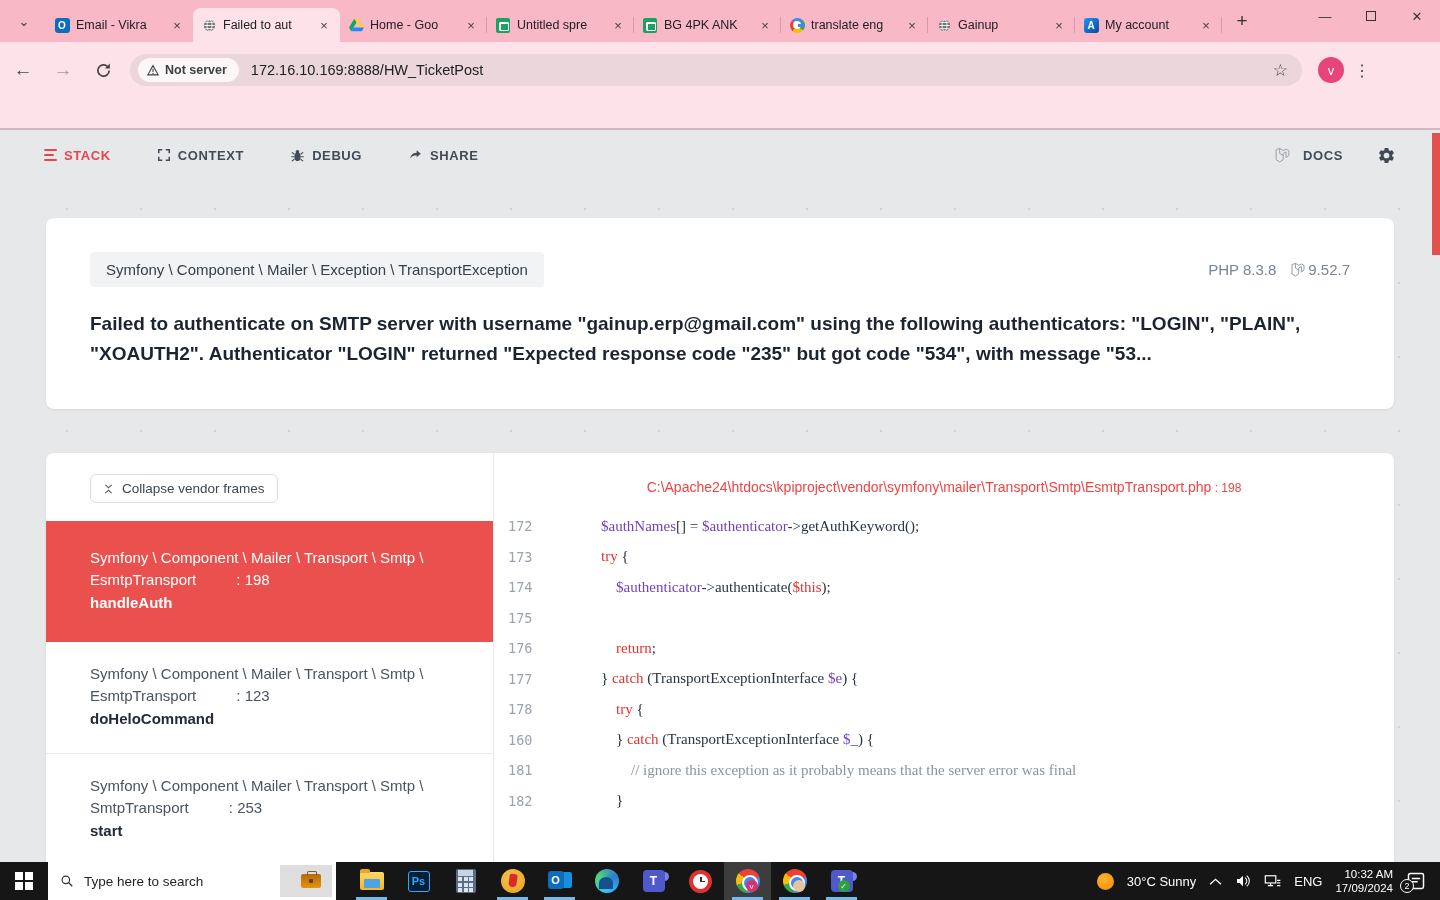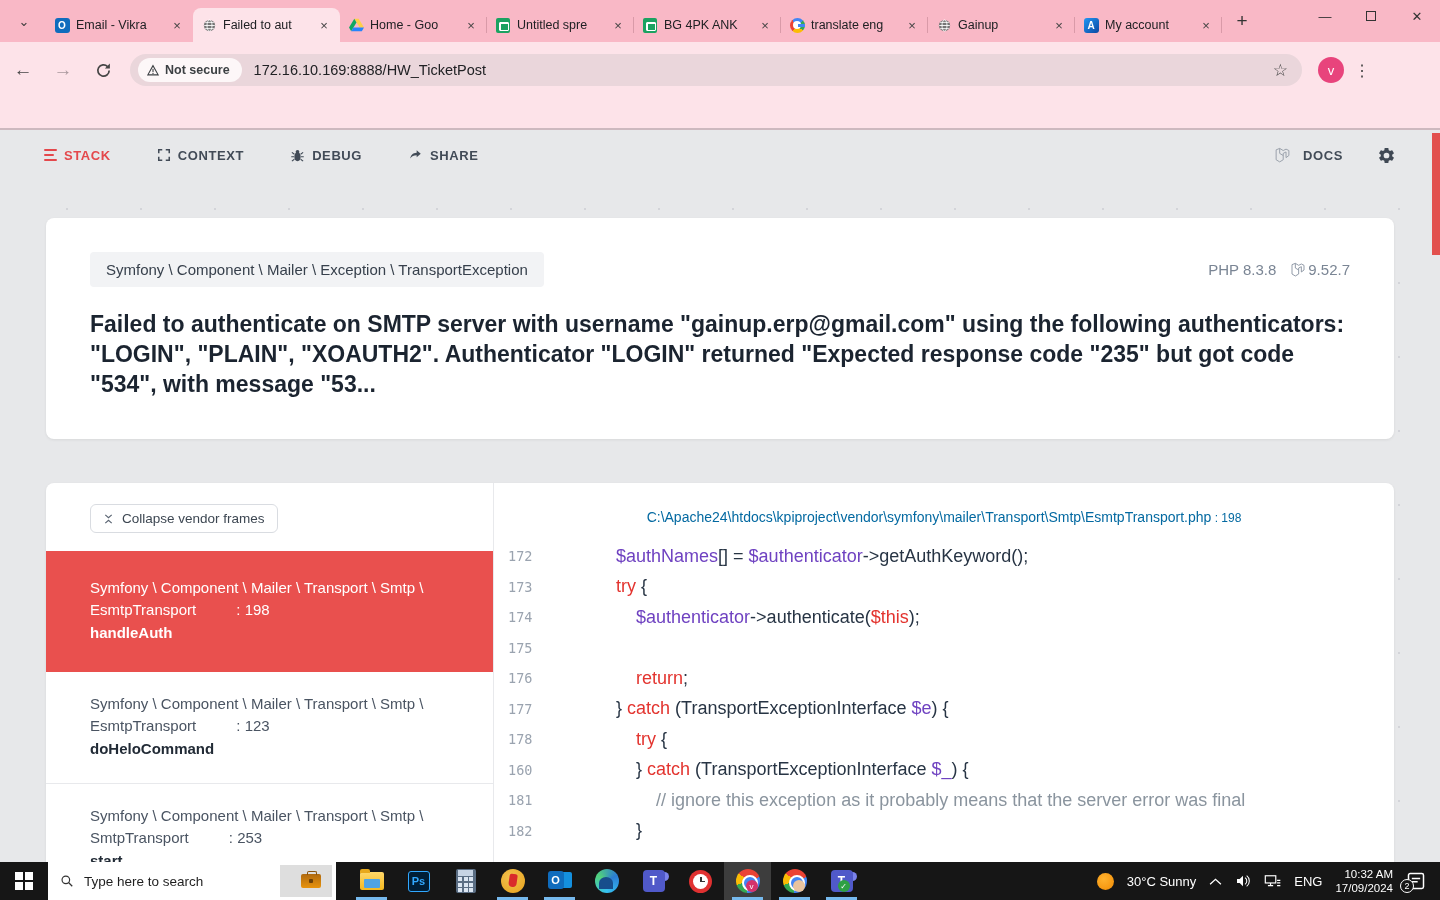--- a/index.html
+++ b/index.html
@@ -53,37 +53,37 @@
   .ig-right{margin-left:auto;display:flex;align-items:center;gap:34px;}
   .docs{display:flex;align-items:center;gap:12px;font-size:13px;font-weight:bold;letter-spacing:.6px;color:#424B57;cursor:pointer;}
   .gear{cursor:pointer;display:flex;}
 
   .card{background:#fff;border-radius:8px;box-shadow:0 1px 3px rgba(0,0,0,.07);margin:0 46px;}
   .exc-card{margin-top:40px;padding:34px 44px 40px;position:relative;}
   .exc-top{display:flex;align-items:center;}
   .exc-pill{background:#F2F3F5;border-radius:4px;padding:9px 16px;font-size:15px;color:#37404C;}
   .exc-meta{margin-left:auto;display:flex;align-items:center;gap:14px;font-size:15px;color:#7A8594;}
   .exc-meta .lv{display:flex;align-items:center;gap:2px;}
-  .exc-msg{margin-top:22px;font-size:23px;line-height:30px;font-weight:bold;color:#1B2430;max-width:1280px;}
+  .exc-msg{margin-top:22px;font-size:19px;line-height:30px;font-weight:bold;color:#1B2430;max-width:1280px;}
 
   .stack-card{margin-top:44px;height:520px;display:flex;overflow:hidden;}
   .frames-pane{width:448px;flex:0 0 448px;border-right:1px solid #E8E9EC;display:flex;flex-direction:column;}
   .collapse-row{padding:21px 0 18px 44px;}
   .collapse-btn{display:inline-flex;align-items:center;gap:8px;border:1px solid #D9DCE1;background:#fff;border-radius:6px;padding:6px 12px;font-size:13.5px;color:#3D4752;cursor:pointer;font-family:"Liberation Sans",sans-serif;}
   .frame{padding:21px 44px 23px;border-bottom:1px solid #E8E9EC;cursor:pointer;font-size:15px;line-height:22px;color:#4A5462;}
   .frame .f-method{font-weight:bold;color:#222B36;margin-top:1px;}
   .frame .f-line{font-size:15px;padding-left:36px;}
   .frame.active{background:#E9504E;border-bottom:none;color:#fff;padding-top:26px;padding-bottom:28px;}
   .frame.active .f-method{color:#fff;}
   .code-pane{flex:1;position:relative;overflow:hidden;}
-  .code-header{padding:26px 20px 16px;text-align:center;font-size:14px;color:#0369a1;white-space:nowrap;}
+  .code-header{padding:26px 20px 16px;text-align:center;font-size:14px;color:#ef4444;white-space:nowrap;}
   .code-header .cl-line{font-size:12px;}
   .cl{display:flex;height:30.5px;align-items:center;white-space:pre;}
   .cl .ln{flex:0 0 62px;text-align:left;padding-left:14px;font-size:13.5px;color:#9AA3AF;font-family:"DejaVu Sans Mono",monospace;}
-  .cl .ct{font-family:Liberation Sans, sans-serif;font-size:18px;color:#273444;}
+  .cl .ct{font-family:Liberation Serif, serif;font-size:15px;color:#273444;}
   .tk-var{color:#6F42C1;}
   .tk-kw{color:#E3342F;}
   .tk-str{color:#E3342F;}
   .tk-num{color:#1F9D55;}
   .tk-com{color:#8A949E;}
 
   .red-scrollbar{position:absolute;right:0;top:133px;width:8px;height:122px;background:#E2504E;}
 
   
   .taskbar{position:absolute;left:0;top:862px;width:1440px;height:38px;background:#161616;display:flex;align-items:stretch;z-index:50;}
@@ -235,21 +235,21 @@
           <path fill="#454545" d="M21 2v7h-7z"></path>
         </svg>
     </div>
     <div class="omnibox">
       <div class="secchip">
         <svg width="14" height="13" viewBox="0 0 24 24">
             <path fill="none" stroke="#3C4043" stroke-width="2" d="M12 3 2.5 20h19z"></path>
             <rect x="11" y="9" width="2" height="6" fill="#3C4043"></rect>
             <rect x="11" y="16.5" width="2" height="2" fill="#3C4043"></rect>
           </svg>
-        <span>Not secure</span>
+        <span>Not server</span>
       </div>
       <span class="url">172.16.10.169:8888/HW_TicketPost</span>
       <span class="star">☆</span>
     </div>
     <div class="avatar">v</div>
     <div class="kebab">⋮</div>
   </div>
 </div>
 
 <div class="page">

